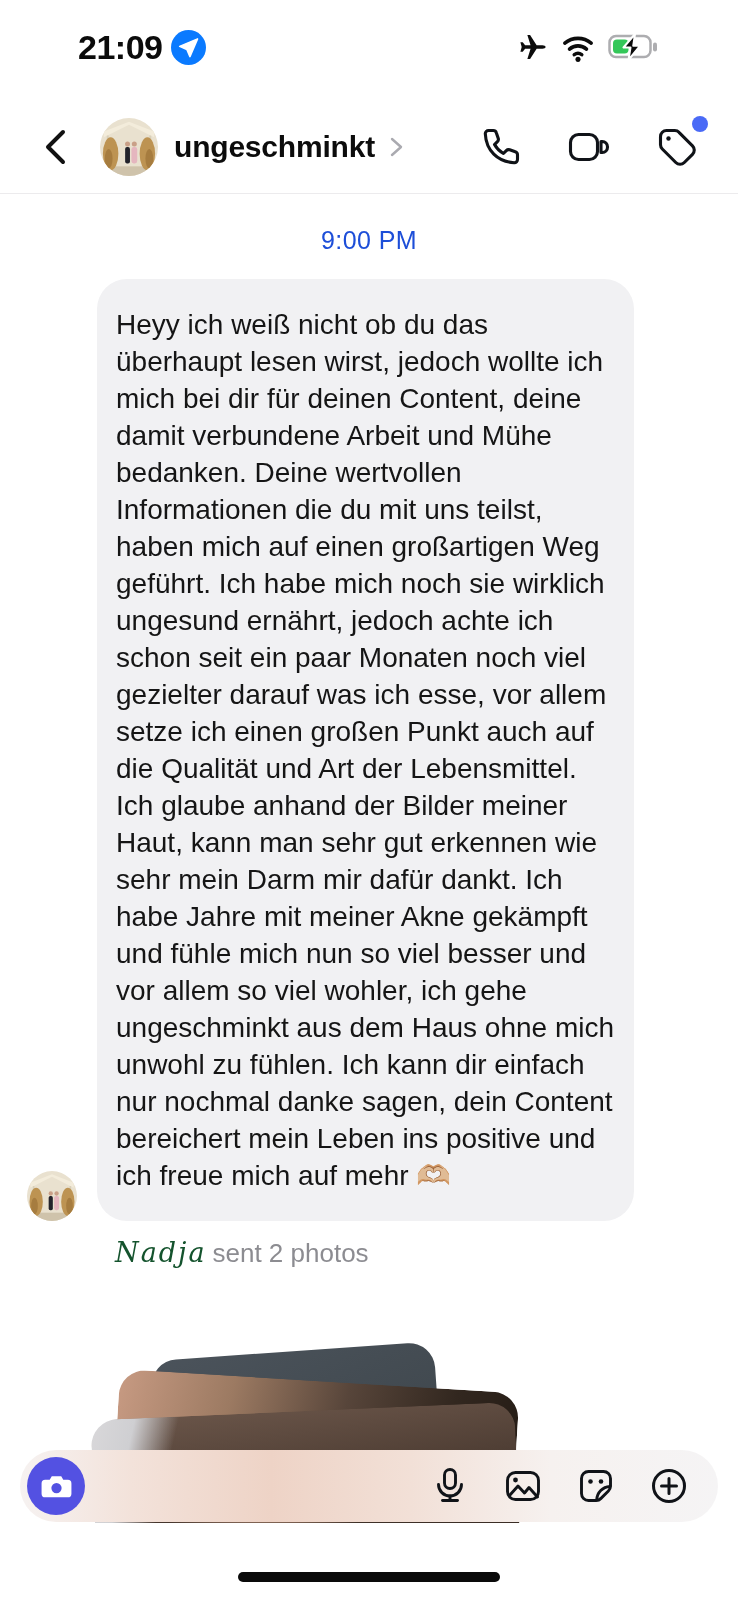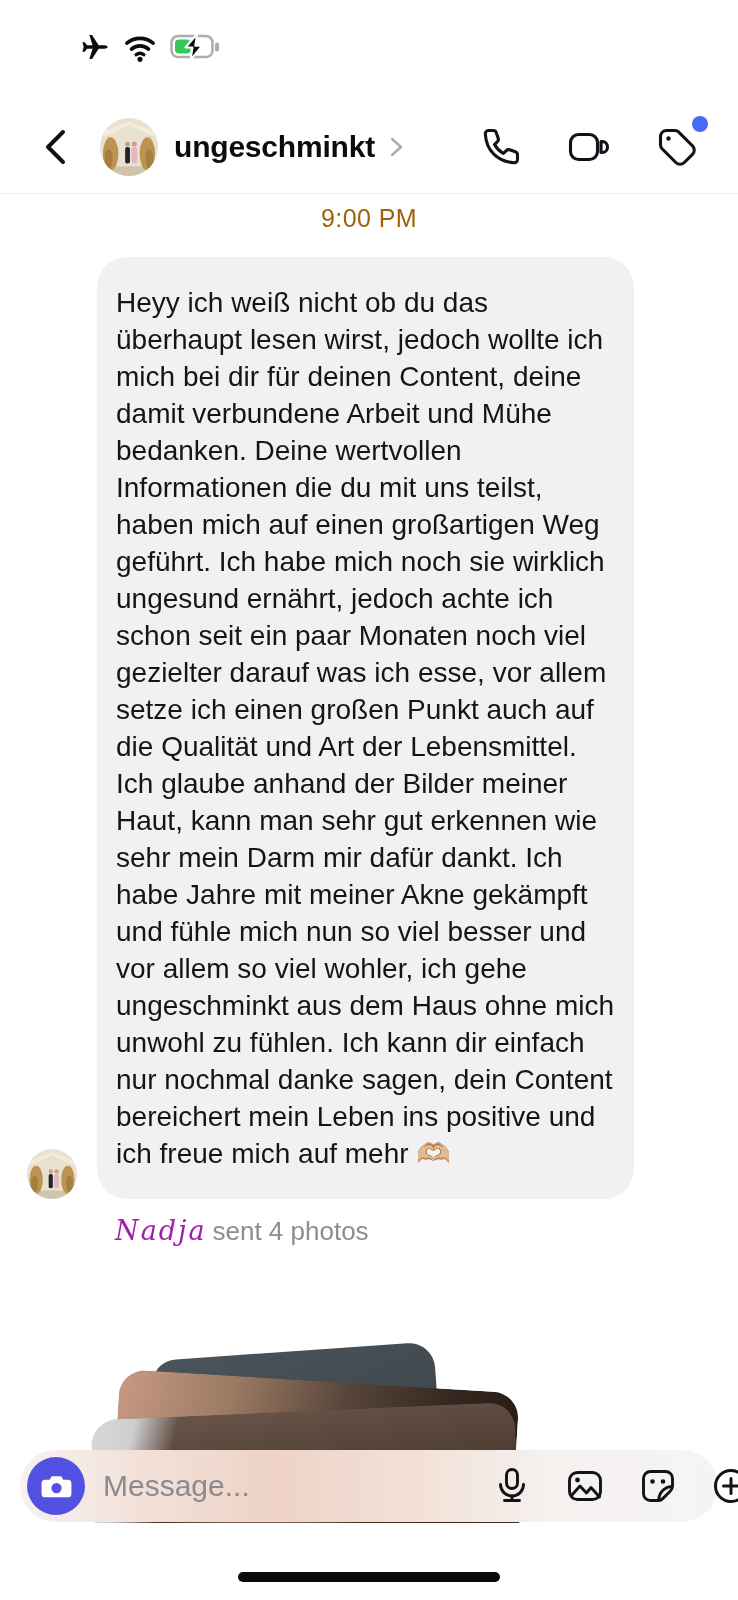--- a/index.html
+++ b/index.html
@@ -22,28 +22,28 @@
   .avatar-header{width:58px;height:58px;}
   .title-group{display:flex;align-items:center;margin-left:16px;min-width:0;}
   .username{font-size:30px;font-weight:700;color:#0c0c0c;letter-spacing:-0.2px;}
   .title-chevron{margin-left:10px;display:flex;align-items:center;}
   .header-actions{margin-left:auto;display:flex;align-items:center;gap:42px;}
   .action-btn{position:relative;display:flex;align-items:center;cursor:pointer;}
   .notif-dot{position:absolute;top:-8px;right:-8px;width:16px;height:16px;border-radius:50%;}
 
   
   .chat-body{position:absolute;top:196px;left:0;right:0;}
-  .timestamp{margin-top:8px;text-align:center;font-size:25px;color:#a16207;letter-spacing:0.4px;}
+  .timestamp{margin-top:30px;text-align:center;font-size:25px;color:#1d4ed8;letter-spacing:0.4px;}
   .msg-row{display:flex;align-items:flex-end;padding-left:27px;margin-top:24px;}
   .avatar-small{width:50px;height:50px;margin-right:20px;}
   .bubble{max-width:537px;background:#f1f1f3;border-radius:30px;padding:27px 19px;
           font-size:28px;line-height:37px;color:#151515;box-sizing:border-box;}
   .emoji{color:#ddb59a;}
   .attachment-note{margin:16px 0 0 115px;font-size:26px;color:#8c8c91;}
-  .note-sender{font-family:"DejaVu Serif",serif;font-style:italic;font-size:27px;color:#a21caf;
+  .note-sender{font-family:"DejaVu Serif",serif;font-style:italic;font-size:27px;color:#14532d;
                letter-spacing:2px;margin-right:6px;}
 
   
   .photo-stack{position:absolute;top:1335px;left:0;width:738px;height:188px;overflow:hidden;z-index:1;}
   .photo{position:absolute;border-radius:26px;}
   .photo-back{left:158px;top:16px;width:284px;height:240px;transform:rotate(-4deg);
               background:linear-gradient(160deg,#4b535b 0%,#3f474d 55%,#343b40 100%);}
   .photo-mid{left:112px;top:46px;width:400px;height:260px;transform:rotate(3.5deg);
              background:
                radial-gradient(circle at 84% 34%, #d6a28c 0%, #c08d76 11%, rgba(0,0,0,0) 13%),
@@ -72,20 +72,29 @@
                   border-radius:6px;background:#0a0a0a;z-index:3;cursor:grab;}
 
   svg{display:block;}
 </style>
 </head>
 <body>
 
 <div class="screen">
 
   <div class="status-bar">
+    <div class="sb-left">
+      <span class="sb-time">21:09</span>
+      <span>
+        <svg width="35" height="35" viewBox="0 0 34 34">
+          <circle cx="17" cy="17" r="17" fill="#0a7aff"></circle>
+          <path d="M25.8 8.6 L8.4 15.9 l7 3 3 7 z" fill="#ffffff" stroke="#ffffff" stroke-width="1.5" stroke-linejoin="round"></path>
+        </svg>
+      </span>
+    </div>
     <div class="sb-right">
       <span>
         <svg width="32" height="32" viewBox="0 0 40 40">
           <g transform="rotate(90 20 20)">
             <path d="M20 3 c1.2 0 2.2 1.8 2.2 4 v7.2 L35 22.4 v3.4 l-12.8-4 v6.8 l3.6 3 v2.9 L20 32.9 l-5.8 1.6 v-2.9 l3.6-3 v-6.8 l-12.8 4 v-3.4 L17.8 14.2 V7 c0-2.2 1-4 2.2-4 z" fill="#0c0c0c"></path>
           </g>
         </svg>
       </span>
       <span>
         <svg width="34" height="34" viewBox="0 0 40 40">
@@ -176,37 +185,36 @@
           <ellipse cx="51" cy="42" rx="4" ry="10" fill="#a67c3f"></ellipse>
           <rect x="26" y="30" width="5" height="17" rx="2" fill="#23232b"></rect>
           <circle cx="28.5" cy="27" r="2.6" fill="#c9a088"></circle>
           <rect x="32.5" y="30" width="6" height="17" rx="2.5" fill="#e5b6bf"></rect>
           <circle cx="35.5" cy="27" r="2.6" fill="#c9a088"></circle>
         </svg>
       </span>
       <div class="bubble"><span>Heyy ich weiß nicht ob du das überhaupt lesen wirst, jedoch wollte ich mich bei dir für deinen Content, deine damit verbundene Arbeit und Mühe bedanken. Deine wertvollen Informationen die du mit uns teilst, haben mich auf einen großartigen Weg geführt. Ich habe mich noch sie wirklich ungesund ernährt, jedoch achte ich schon seit ein paar Monaten noch viel gezielter darauf was ich esse, vor allem setze ich einen großen Punkt auch auf die Qualität und Art der Lebensmittel. Ich glaube anhand der Bilder meiner Haut, kann man sehr gut erkennen wie sehr mein Darm mir dafür dankt. Ich habe Jahre mit meiner Akne gekämpft und fühle mich nun so viel besser und vor allem so viel wohler, ich gehe ungeschminkt aus dem Haus ohne mich unwohl zu fühlen. Ich kann dir einfach nur nochmal danke sagen, dein Content bereichert mein Leben ins positive und ich freue mich auf mehr</span> <span class="emoji">🫶🏼</span></div>
     </div>
 
-    <div class="attachment-note"><span class="note-sender">Nadja</span><span>sent 4 photos</span></div>
+    <div class="attachment-note"><span class="note-sender">Nadja</span><span>sent 2 photos</span></div>
   </div>
 
   <div class="photo-stack">
     <div class="photo photo-back"></div>
     <div class="photo photo-mid"></div>
     <div class="photo photo-front"></div>
   </div>
 
   <div class="composer">
     <button class="camera-btn">
       <svg width="35" height="35" viewBox="0 0 34 34">
         <path d="M6 10.5 h4.4 l2-3.5 h9.2 l2 3.5 H28 a3.5 3.5 0 0 1 3.5 3.5 v10 A3.5 3.5 0 0 1 28 27.5 H6 A3.5 3.5 0 0 1 2.5 24 V14 A3.5 3.5 0 0 1 6 10.5 z" fill="#ffffff"></path>
         <circle cx="17" cy="18.5" r="5" fill="#5351e2"></circle>
       </svg>
     </button>
-    <input class="composer-input" type="text" placeholder="Message..." style="">
     <span class="composer-actions">
       <span class="c-icon">
         <svg width="42" height="42" viewBox="0 0 42 42">
           <rect x="15.5" y="4.5" width="11" height="19" rx="5.5" stroke="#101318" stroke-width="2.9" fill="none"></rect>
           <path d="M9.5 19.5 a11.5 11.5 0 0 0 23 0" stroke="#101318" stroke-width="2.9" fill="none" stroke-linecap="round"></path>
           <line x1="21" y1="31" x2="21" y2="35.5" stroke="#101318" stroke-width="2.9" stroke-linecap="round"></line>
           <line x1="13.5" y1="35.5" x2="28.5" y2="35.5" stroke="#101318" stroke-width="2.9" stroke-linecap="round"></line>
         </svg>
       </span>
       <span class="c-icon">

